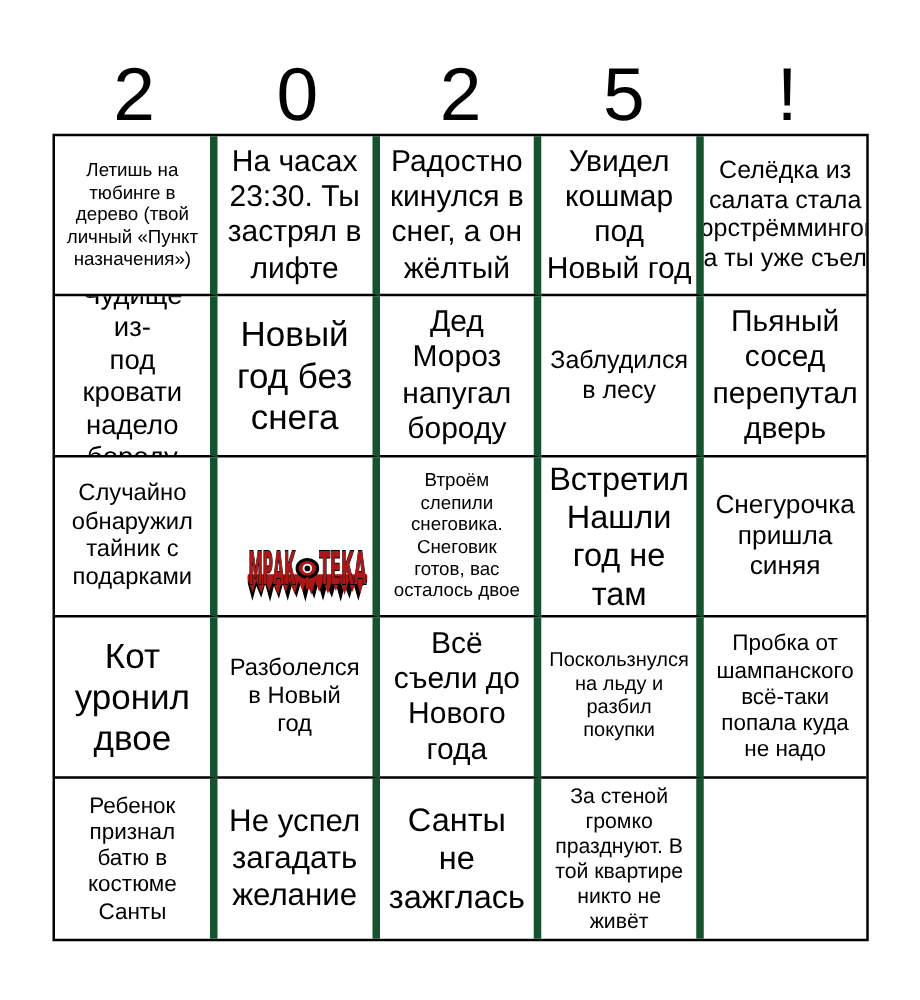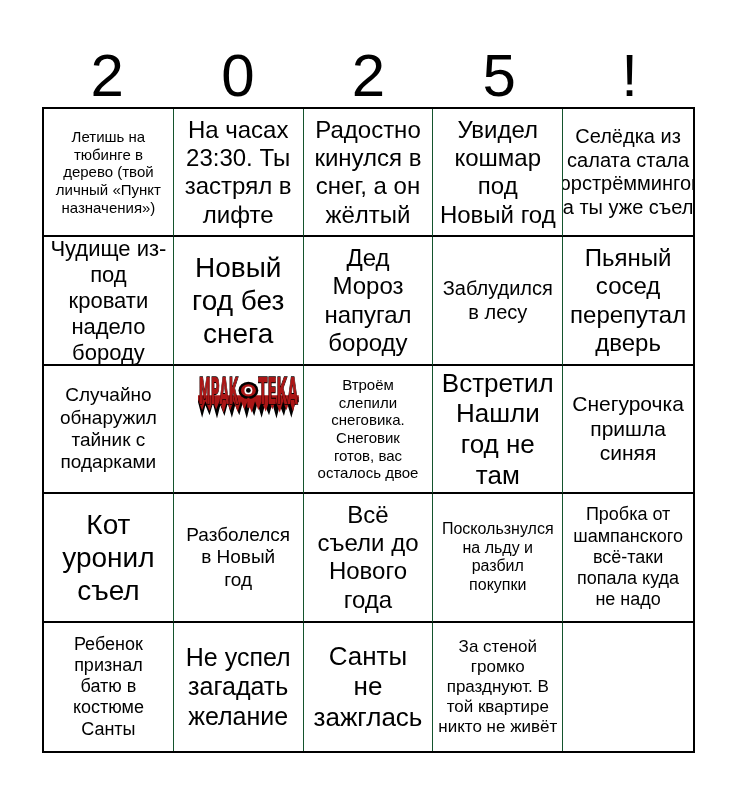--- a/index.html
+++ b/index.html
@@ -16,34 +16,34 @@
     display:flex;align-items:flex-end;justify-content:center;
     font-size:60px;line-height:1;font-weight:400;
   }
   .board{
     position:absolute;left:42px;top:107px;width:653px;height:646px;
     border:2px solid #000;box-sizing:border-box;
     display:grid;grid-template-columns:repeat(5,1fr);grid-template-rows:repeat(5,1fr);
     background:#fff;
   }
   .cell{
-    border-right:1px solid #14532d;border-bottom:2px solid #000;
+    border-right:6px solid #14532d;border-bottom:2px solid #000;
     box-sizing:border-box;overflow:hidden;
     display:flex;align-items:center;justify-content:center;
     text-align:center;padding:3px 4px;
   }
   .cell:nth-child(5n){border-right:none;}
   .cell:nth-child(n+21){border-bottom:none;}
   .cell span{white-space:pre-line;line-height:1.18;display:block;}
   .fs14{font-size:20px}.fs15{font-size:15px}.fs16{font-size:16px}
   .fs17{font-size:17px}.fs18{font-size:18px}.fs19{font-size:19px}
   .fs20{font-size:20px}.fs21{font-size:21px}.fs22{font-size:22px}
   .fs24{font-size:24px}.fs25{font-size:25px}.fs26{font-size:26px}
   .fs28{font-size:28px}
-  .logo-wrap{display:flex;align-items:flex-start;justify-content:center;padding-left:24px;}
+  .logo-wrap{display:flex;align-items:flex-end;justify-content:center;padding-left:24px;}
 </style>
 </head>
 <body>
 
 <div>
 
   <div class="year-title">
     <span>2</span>
     <span>0</span>
     <span>2</span>
@@ -151,21 +151,21 @@
       </div>
 
     <div class="cell fs21">
         <span>Снегурочка
 пришла
 синяя</span>
       </div>
     <div class="cell fs28">
         <span>Кот
 уронил
-съел</span>
+двое</span>
       </div>
     <div class="cell fs19">
         <span>Разболелся
 в Новый
 год</span>
       </div>
     <div class="cell fs24">
         <span>Всё
 съели до
 Нового

